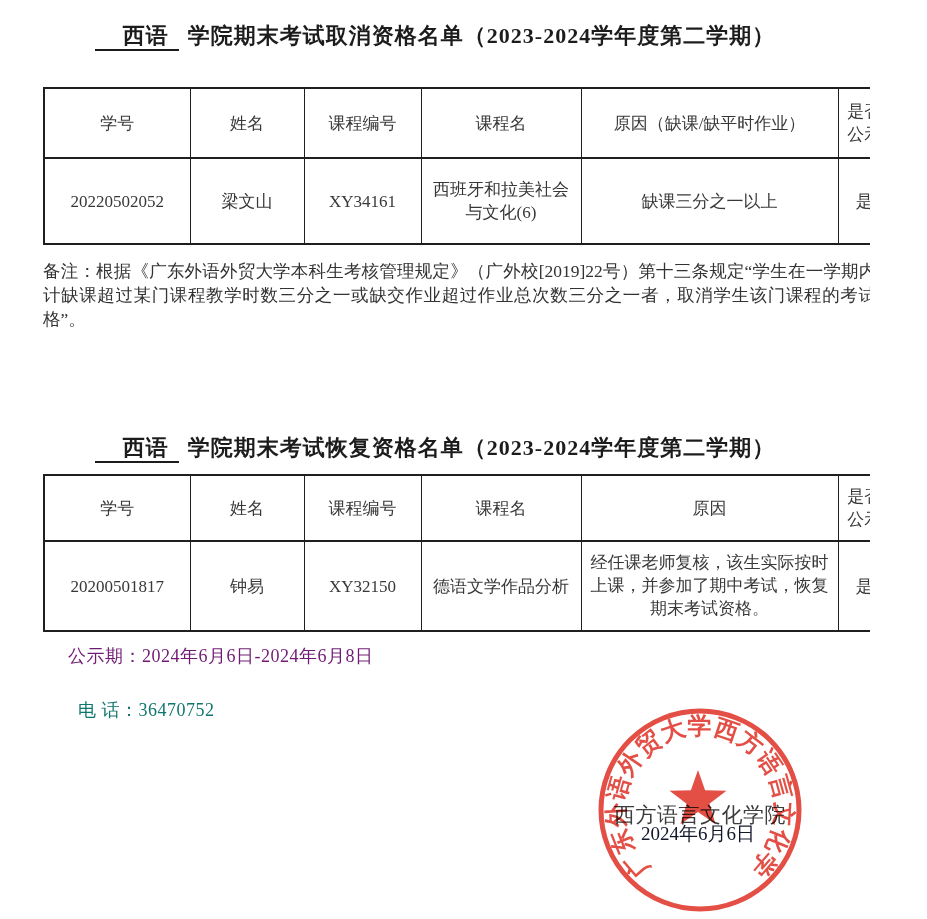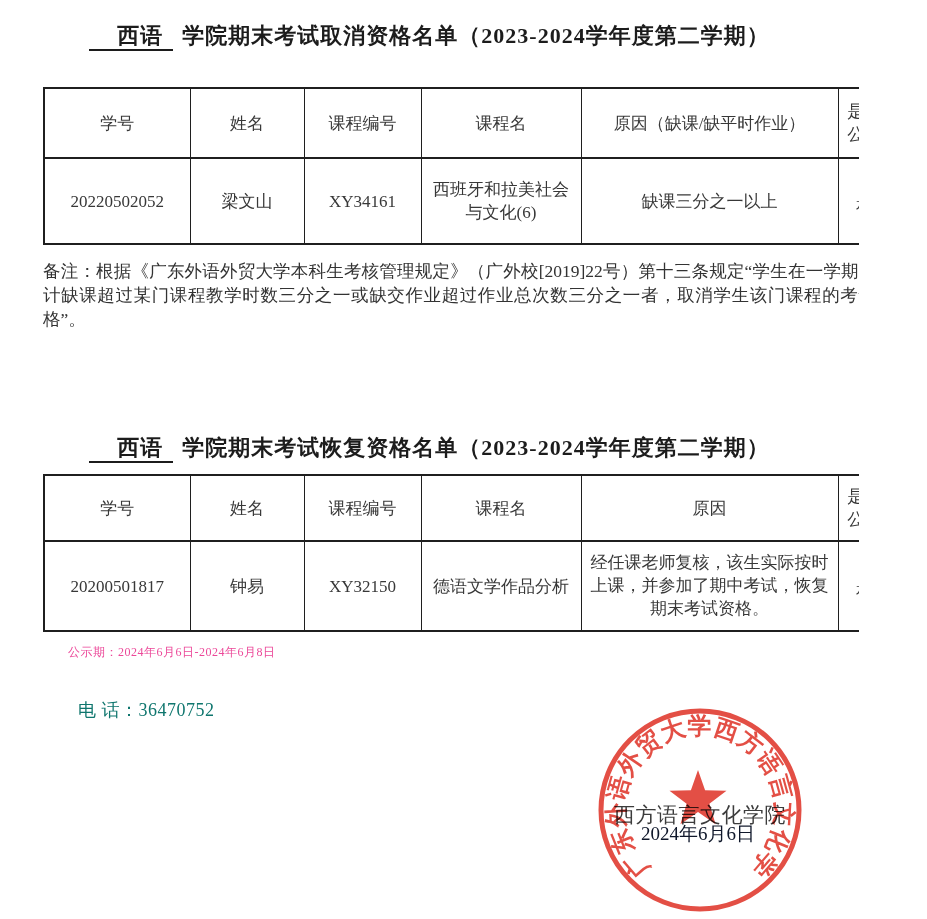--- a/index.html
+++ b/index.html
@@ -8,20 +8,21 @@
     background: #ffffff;
   }
   .page {
     position: relative;
     width: 859px;
     height: 919px;
     background: #ffffff;
     overflow: hidden;
     font-family: "Liberation Serif", "DejaVu Serif", serif;
     color: #2f2f2f;
+    padding-left: 11px;
   }
   .doc-title {
     position: absolute;
     left: 0;
     width: 100%;
     text-align: center;
     font-size: 22px;
     font-weight: bold;
     color: #1c1c1c;
     letter-spacing: 1px;
@@ -77,22 +78,22 @@
     width: 851px;
     font-size: 17.5px;
     line-height: 24px;
     text-align: justify;
     color: #333333;
   }
   .publicity-line {
     position: absolute;
     top: 644px;
     left: 68px;
-    font-size: 12px;
-    color: #ec4899;
+    font-size: 18px;
+    color: #701a75;
     letter-spacing: 0.5px;
     text-align: center;
   }
   .phone-line {
     position: absolute;
     top: 698px;
     left: 78px;
     font-size: 18px;
     color: #0f766e;
     letter-spacing: 0.5px;

